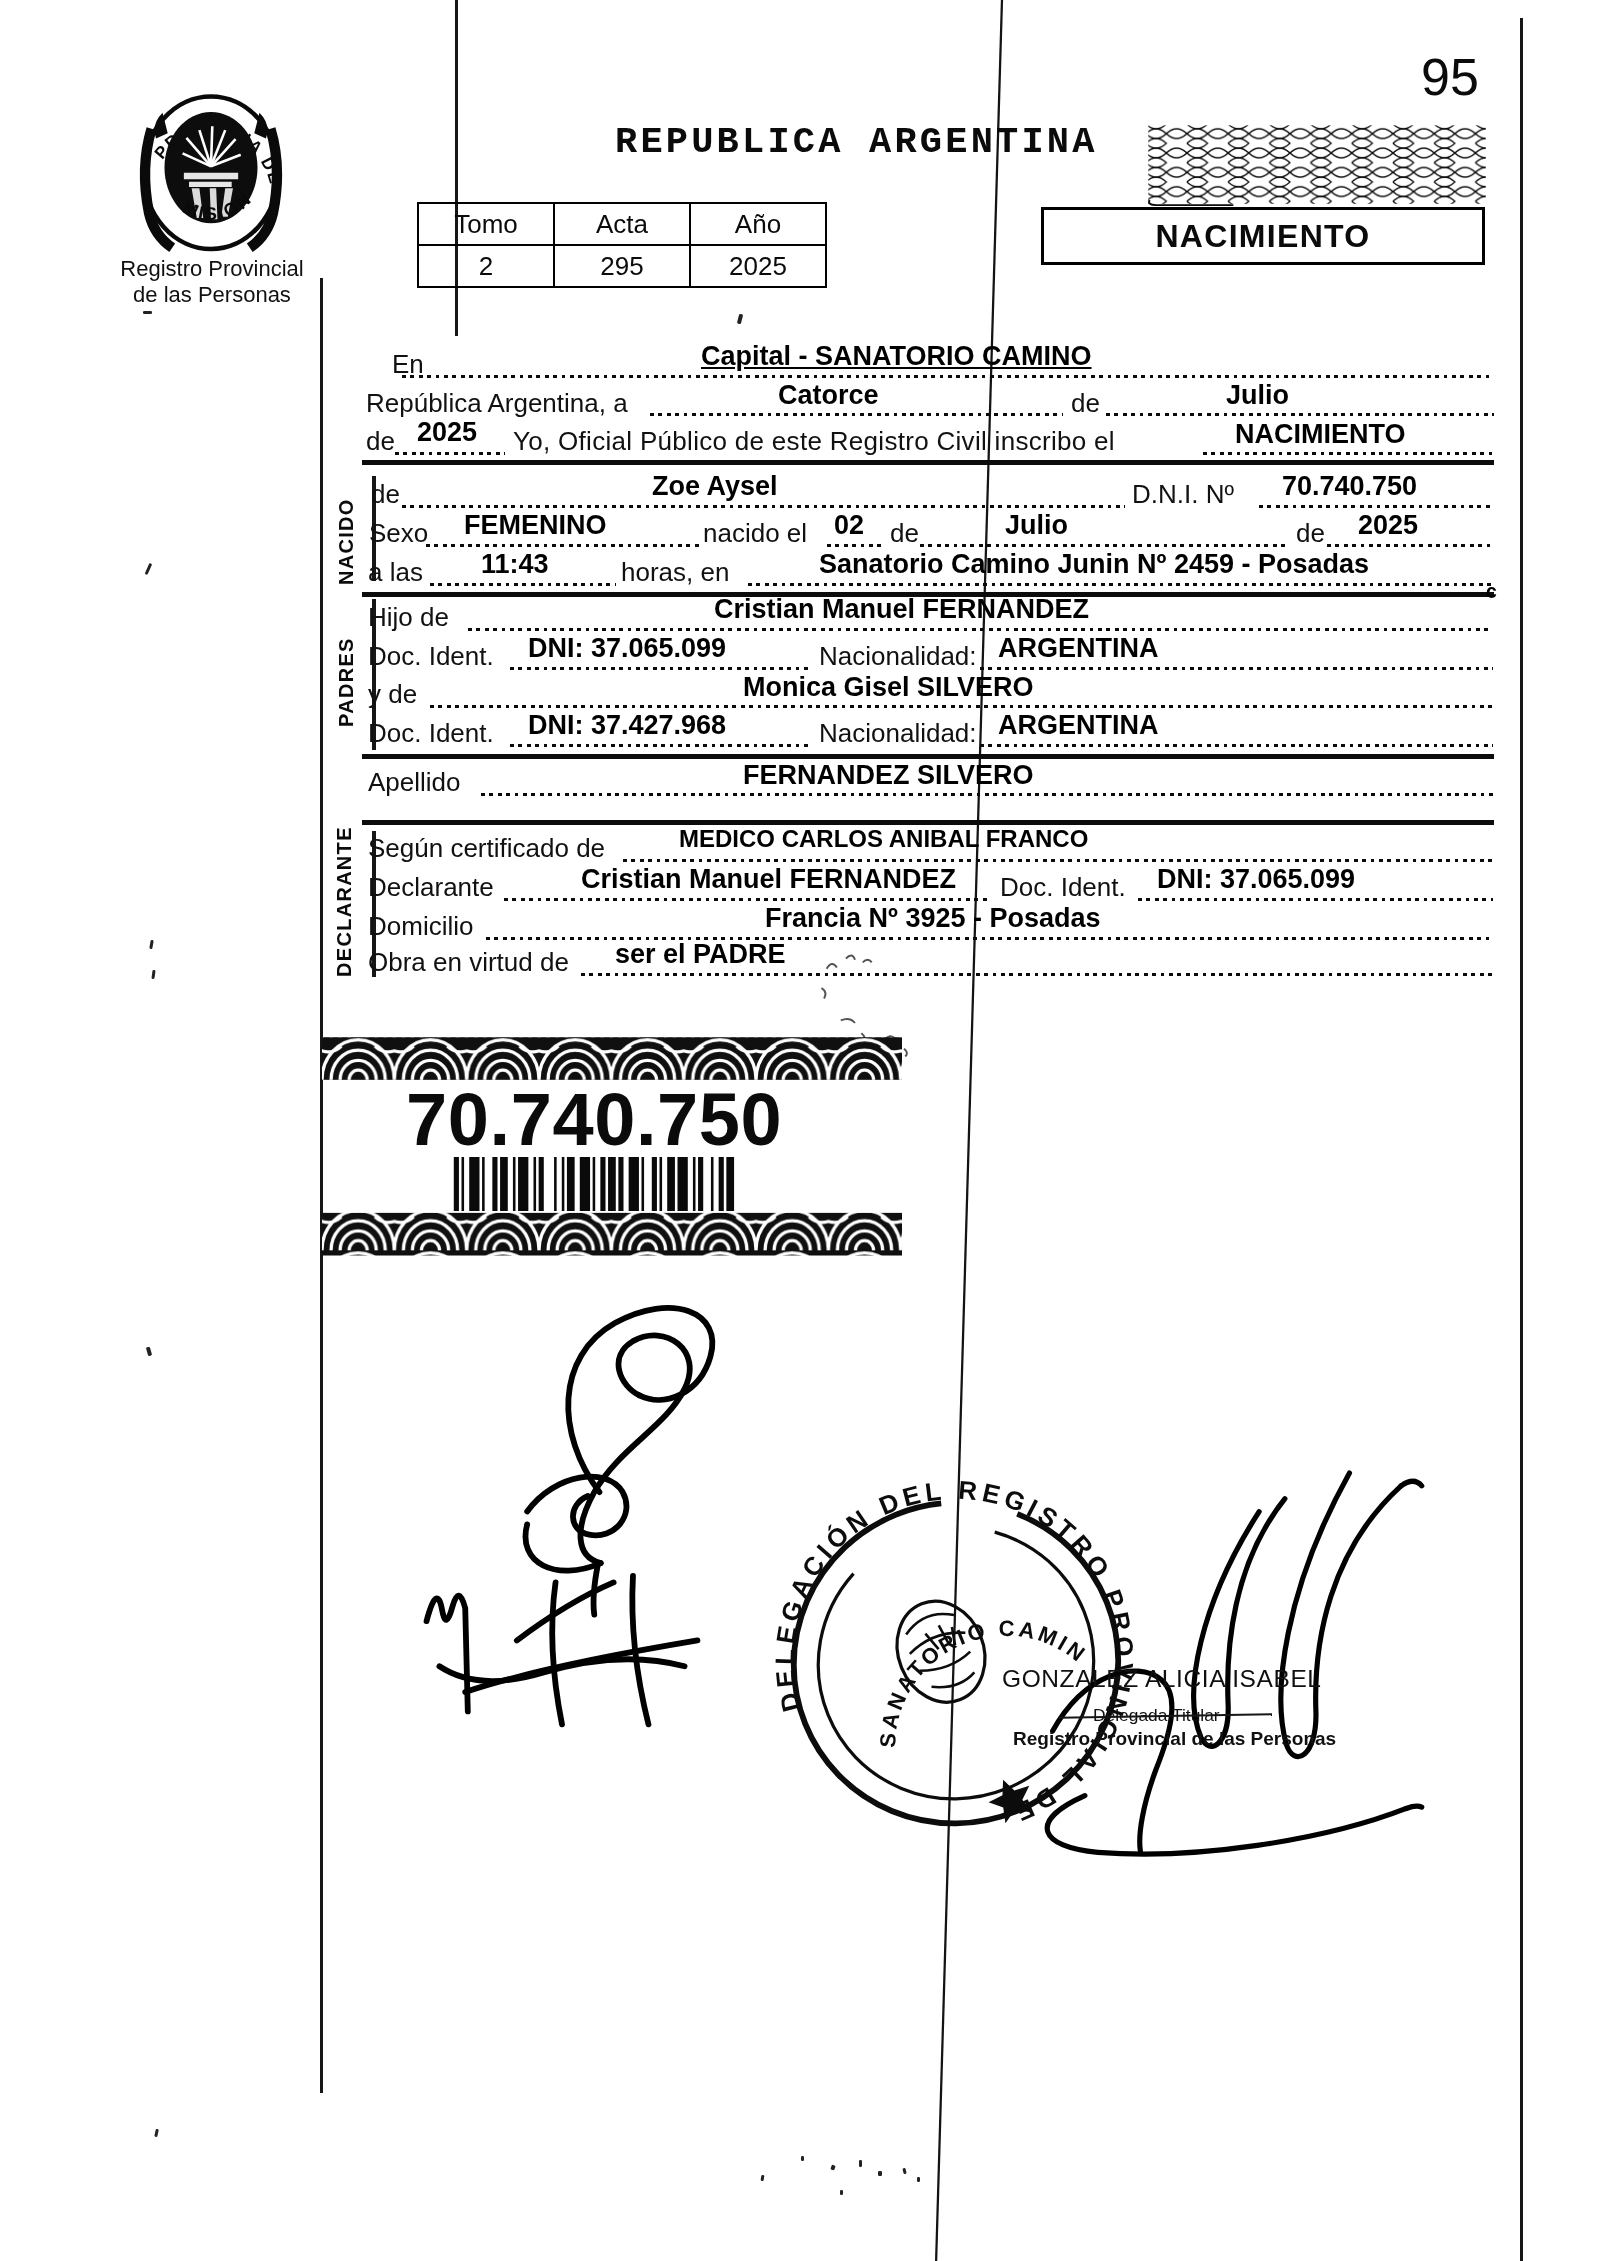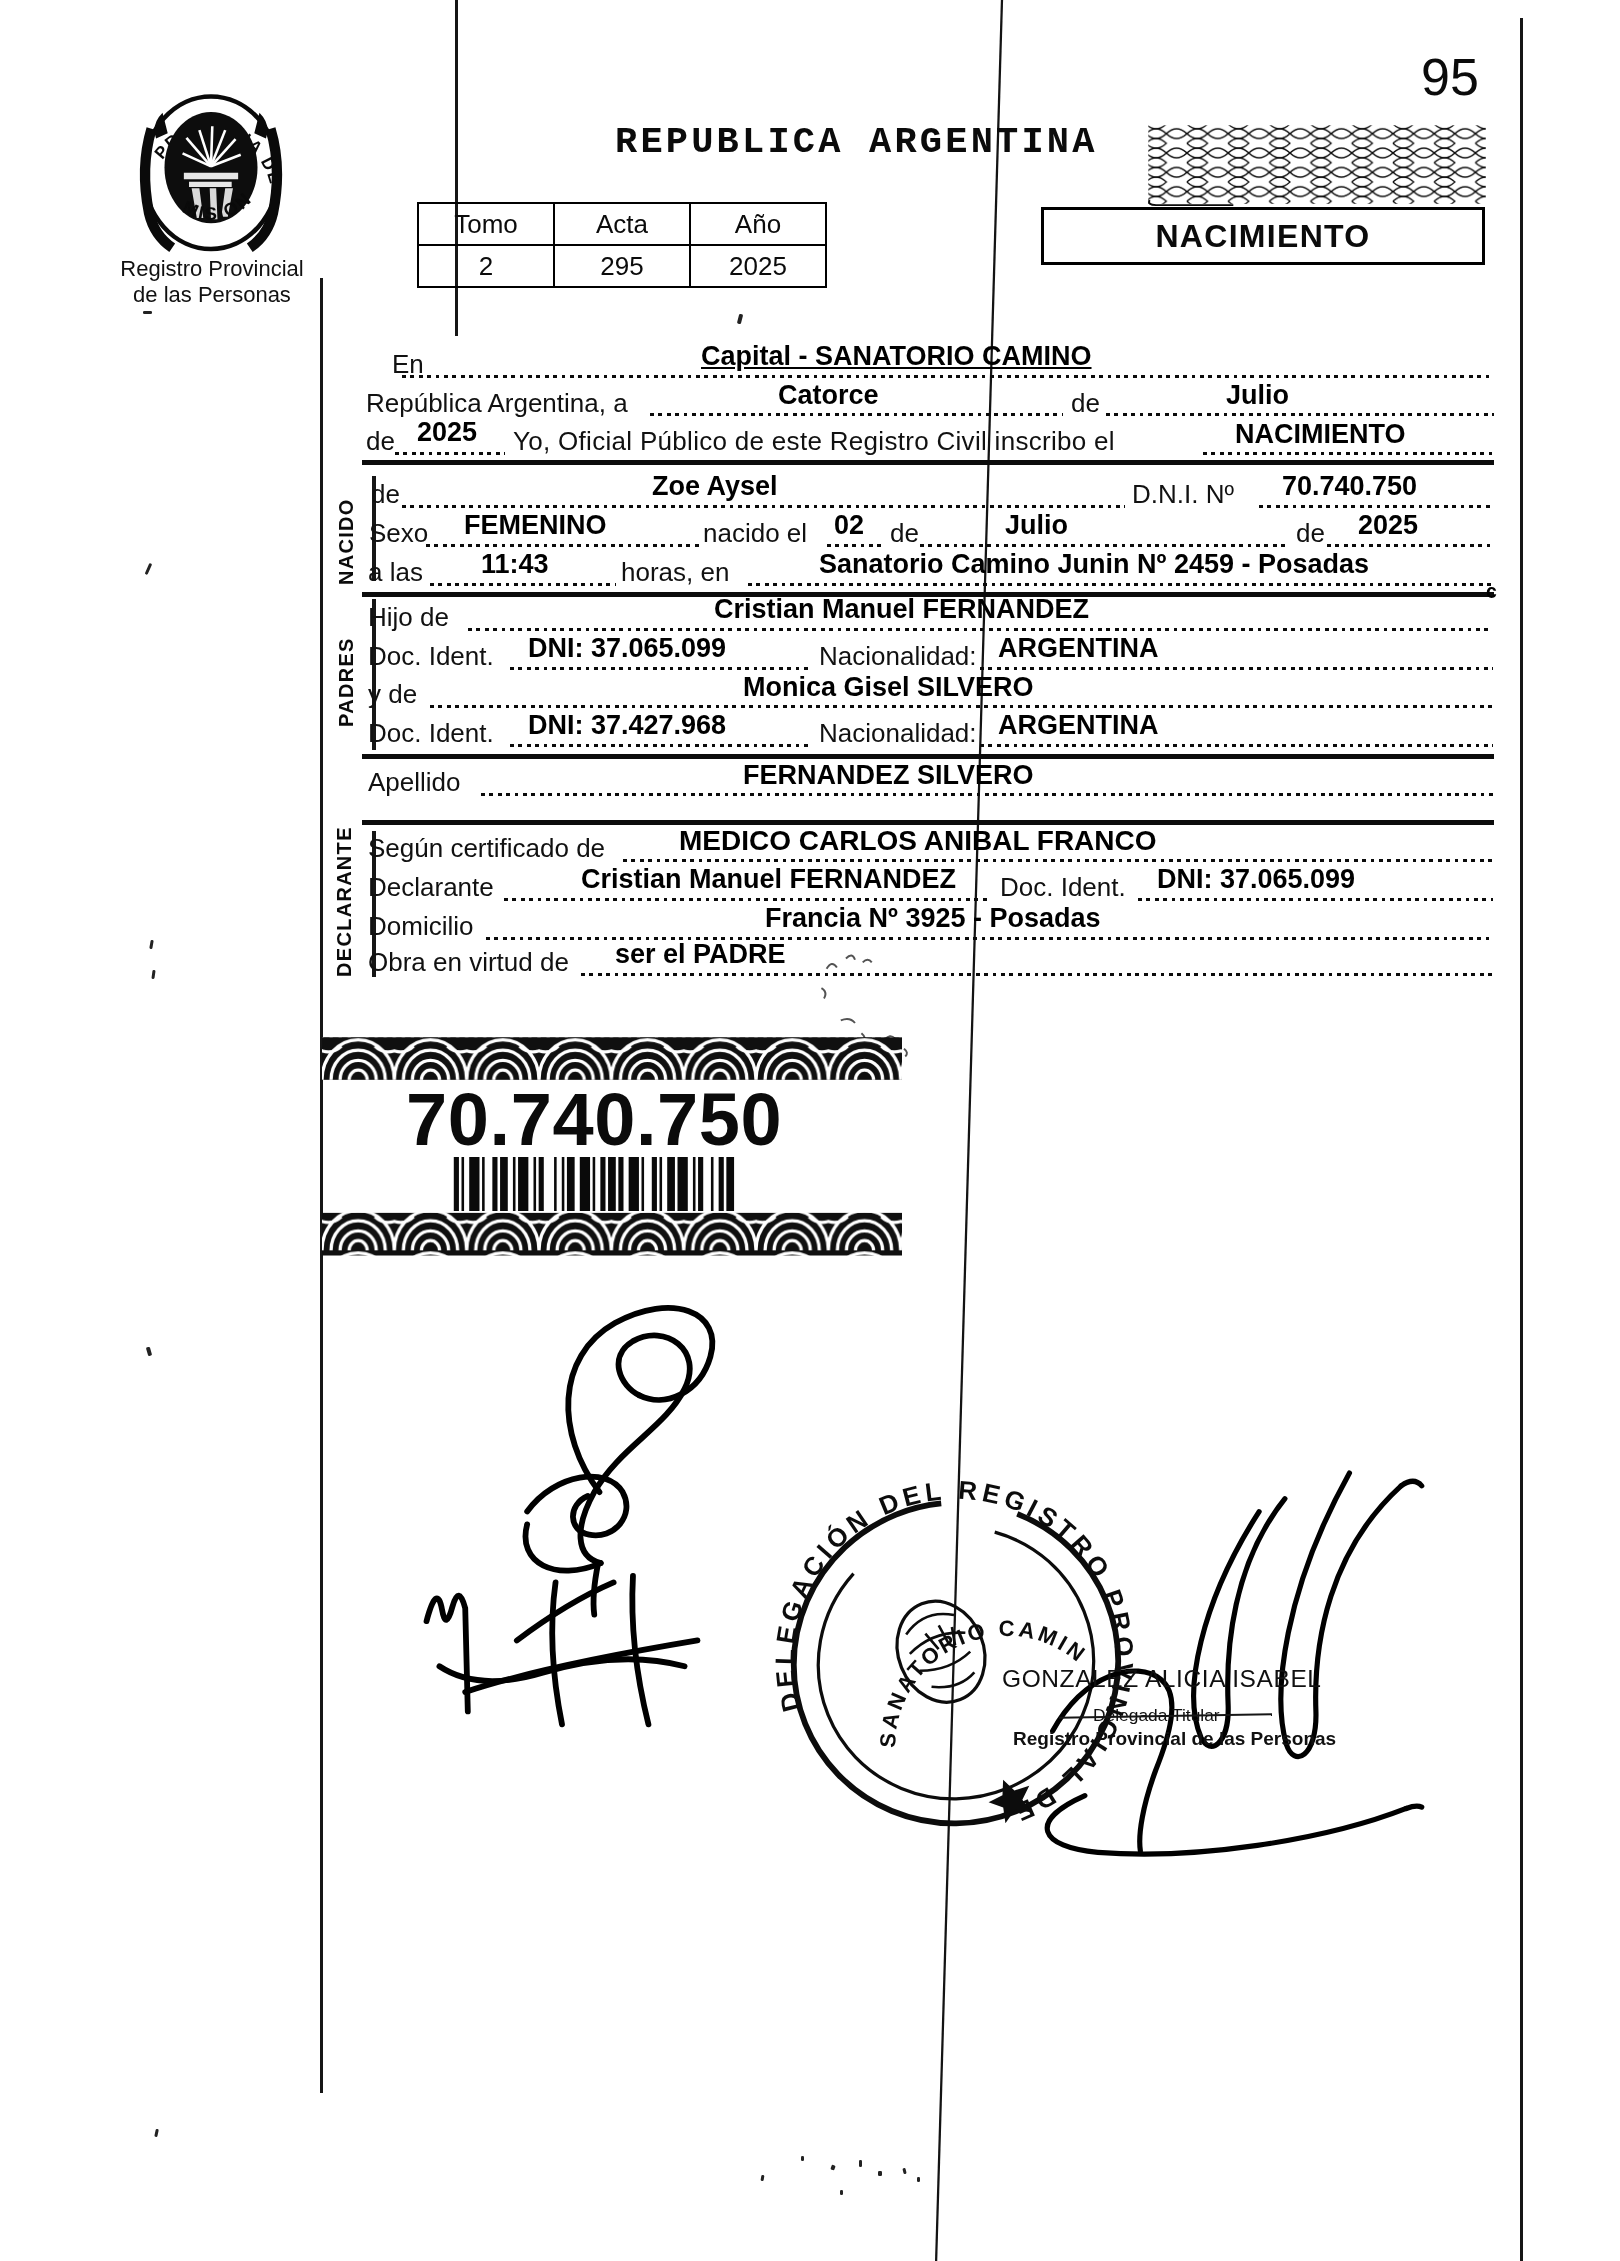--- a/index.html
+++ b/index.html
@@ -198,21 +198,21 @@
   <span class="lbl" style="left:368px;top:767px;">Apellido</span>
   <span class="val" style="left:743px;top:760px;">FERNANDEZ SILVERO</span>
   <div class="dots" style="left:481px;top:793px;width:1012px;"></div>
 
   <div class="sep" style="left:362px;top:820px;width:1132px;"></div>
 
   <div class="vlabel" style="left:333px;top:977px;">DECLARANTE</div>
   <div class="vline" style="left:372px;top:831px;width:3.9px;height:146px;"></div>
 
   <span class="lbl" style="left:368px;top:833px;text-align:right;">Según certificado de</span>
-  <span class="val" style="left:679px;top:825px;font-size:28px;">MEDICO CARLOS ANIBAL FRANCO</span>
+  <span class="val" style="left:679px;top:825px;font-size:24px;">MEDICO CARLOS ANIBAL FRANCO</span>
   <div class="dots" style="left:623px;top:859px;width:870px;"></div>
 
   <span class="lbl" style="left:368px;top:872px;">Declarante</span>
   <span class="val" style="left:581px;top:864px;">Cristian Manuel FERNANDEZ</span>
   <div class="dots" style="left:504px;top:898px;width:486px;"></div>
   <span class="lbl" style="left:1000px;top:872px;">Doc. Ident.</span>
   <span class="val" style="left:1157px;top:864px;">DNI: 37.065.099</span>
   <div class="dots" style="left:1138px;top:898px;width:355px;"></div>
 
   <span class="lbl" style="left:368px;top:911px;">Domicilio</span>

